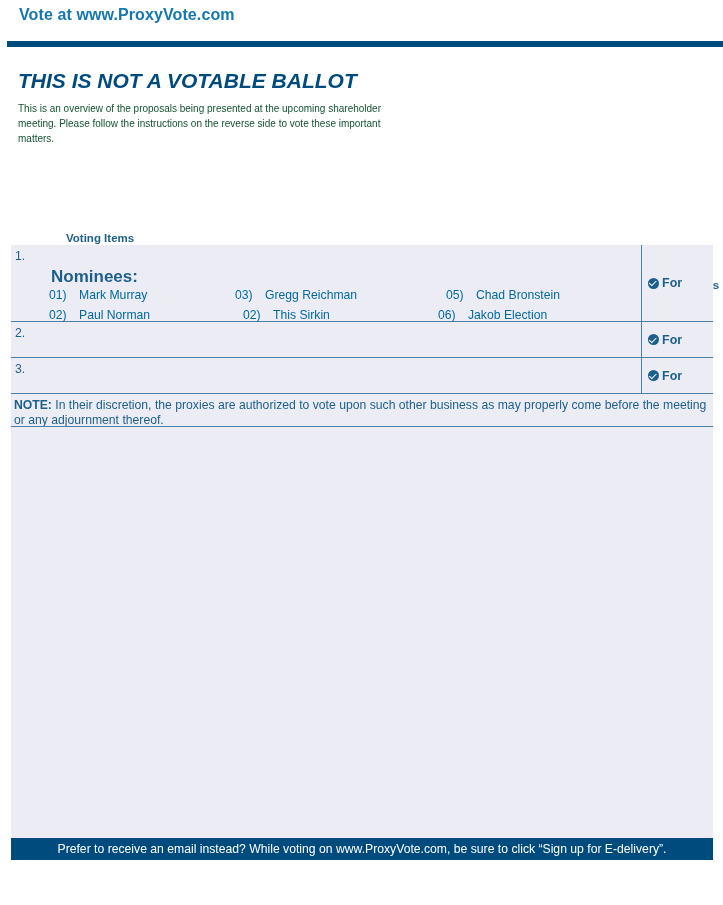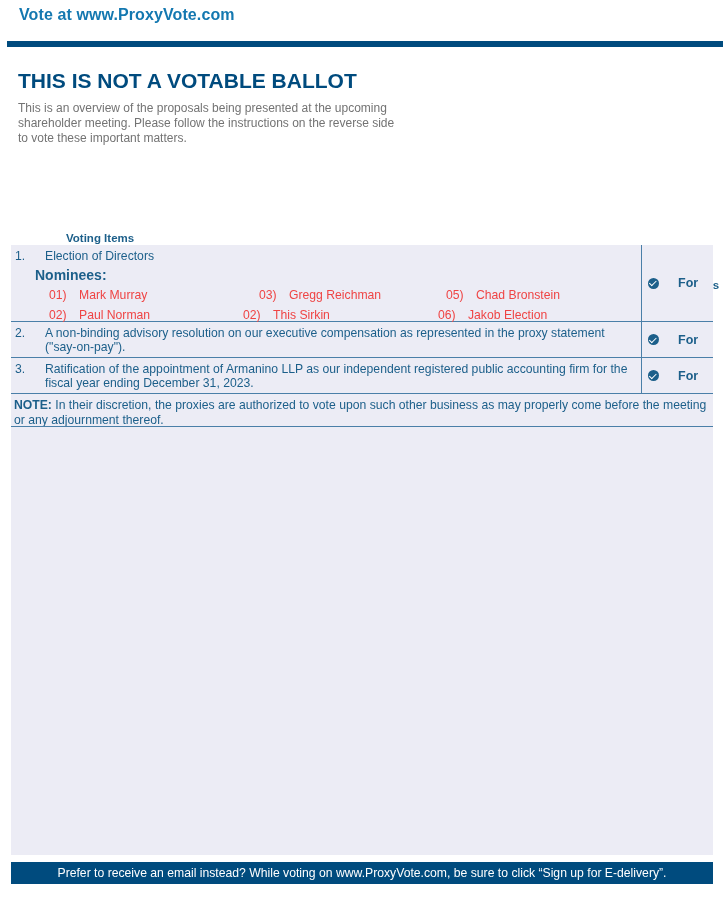--- a/index.html
+++ b/index.html
@@ -1,84 +1,81 @@
 <!DOCTYPE html>
 <html><head>
 <meta charset="utf-8">
 <style>
   * { box-sizing: border-box; margin: 0; padding: 0; }
   html, body { width: 723px; height: 905px; background: #ffffff; overflow: hidden; }
   body { position: relative; font-family: "Liberation Sans", sans-serif; color: #1c5f8a; }
   .top-title { position: absolute; left: 19px; top: 6px; font-size: 16px; font-weight: bold; color: #1478b0; letter-spacing: 0.1px; }
   .top-bar { position: absolute; left: 7px; top: 41px; width: 716px; height: 6px; background: #004b7e; }
-  .headline { position: absolute; left: 18px; top: 69px; font-size: 21px; font-weight: bold; color: #004b7e; }
-  .intro { position: absolute; left: 18px; top: 101px; width: 380px; font-size: 12px; line-height: 15px; color: #737373; }
+  .headline { position: absolute; left: 18px; top: 69px; font-size: 21px; font-weight: bold; color: #004b7e; font-style: italic; }
+  .intro { position: absolute; left: 18px; top: 101px; width: 380px; font-size: 10px; line-height: 15px; color: #14532d; }
   .col-head-items { position: absolute; left: 18px; top: 232px; font-size: 11.5px; font-weight: bold; color: #1c5f8a; margin-left: 48px; }
   .col-head-board { position: absolute; left: 640px; top: 222px; width: 83px; text-align: center; font-size: 11.5px; font-weight: bold; color: #1c5f8a; line-height: 12px; margin-top: 45px; }
   .panel { position: absolute; left: 11px; top: 245px; width: 702px; height: 610px; background: #ececf5; }
   .row { position: absolute; left: 11px; width: 702px; border-bottom: 1.2px solid #4a7fa8; }
   .num { position: absolute; left: 4px; font-size: 12.2px; color: #1c5f8a; }
   .txt { position: absolute; left: 34px; width: 590px; font-size: 12.2px; line-height: 14px; color: #1c5f8a; }
   .rec { position: absolute; left: 630px; width: 72px; height: 100%; top: 0; border-left: 1.2px solid #4a7fa8; }
-  .rec .badge { position: absolute; left: 6px; top: 50%; transform: translateY(-50%); display: flex; align-items: center; gap: 19px; font-size: 12.5px; font-weight: bold; color: #1c5f8a; }
+  .rec .badge { position: absolute; left: 6px; top: 50%; transform: translateY(-50%); display: flex; align-items: center; gap: 3px; font-size: 12.5px; font-weight: bold; color: #1c5f8a; }
   .check { width: 11px; height: 11px; border-radius: 50%; background: #1c5f8a; position: relative; }
   .check::after { content: ""; position: absolute; left: 3.2px; top: 1.8px; width: 3px; height: 5.5px; border: solid #ffffff; border-width: 0 1.6px 1.6px 0; transform: rotate(45deg); }
-  .nominees-label { position: absolute; left: 24px; top: 22px; font-size: 14px; font-weight: bold; color: #1c5f8a; }
-  .nom { position: absolute; font-size: 12.2px; color: #ef4444; }
+  .nominees-label { position: absolute; left: 40px; top: 22px; font-size: 17px; font-weight: bold; color: #1c5f8a; }
+  .nom { position: absolute; font-size: 12.2px; color: #0369a1; }
   .nom .n { display: inline-block; width: 30px; }
   .note { position: absolute; left: 14px; top: 398px; width: 700px; font-size: 12.2px; line-height: 15px; color: #1c5f8a; }
   .note-line { position: absolute; left: 11px; top: 426px; width: 702px; height: 1.2px; background: #4a7fa8; }
-  .footer { position: absolute; left: 11px; top: 862px; width: 702px; height: 22px; background: #004b7e; color: #ffffff; font-size: 12.2px; text-align: center; line-height: 22px; }
+  .footer { position: absolute; left: 11px; top: 838px; width: 702px; height: 22px; background: #004b7e; color: #ffffff; font-size: 12.2px; text-align: center; line-height: 22px; }
 </style>
 </head>
 <body>
 
 <div class="top-title">Vote at www.ProxyVote.com</div>
 <div class="top-bar"></div>
 
 <div class="headline">THIS IS NOT A VOTABLE BALLOT</div>
 <div class="intro">This is an overview of the proposals being presented at the upcoming shareholder meeting. Please follow the instructions on the reverse side to vote these important matters.</div>
 
 <div class="col-head-items">Voting Items</div>
 <div class="col-head-board">Board Recommends</div>
 
 <div class="panel"></div>
 
 <div class="row" style="top:245px;height:77px;">
   <span class="num" style="top:4px;">1.</span>
-  <span class="txt" style="top:4px;">Election of Directors</span>
   <span class="nominees-label">Nominees:</span>
   <span class="nom" style="left:38px;top:43px;"><span class="n">01)</span><span>Mark Murray</span></span>
   <span class="nom" style="left:38px;top:63px;"><span class="n">02)</span><span>Paul Norman</span></span>
-  <span class="nom" style="left:248px;top:43px;"><span class="n">03)</span><span>Gregg Reichman</span></span>
+  <span class="nom" style="left:224px;top:43px;"><span class="n">03)</span><span>Gregg Reichman</span></span>
   <span class="nom" style="left:232px;top:63px;"><span class="n">02)</span><span>This Sirkin</span></span>
   <span class="nom" style="left:427px;top:43px;margin-left:8px;"><span class="n">05)</span><span>Chad Bronstein</span></span>
   <span class="nom" style="left:427px;top:63px;"><span class="n">06)</span><span>Jakob Election</span></span>
   <div class="rec">
     <span class="badge">
         <span class="check"></span>
         <span>For</span>
       </span>
   </div>
 </div>
 
 <div class="row" style="top:322px;height:36px;">
   <span class="num" style="top:4px;">2.</span>
-  <span class="txt" style="top:4px;">A non-binding advisory resolution on our executive compensation as represented in the proxy statement ("say-on-pay").</span>
   <div class="rec">
     <span class="badge">
         <span class="check"></span>
         <span>For</span>
       </span>
   </div>
 </div>
 
 <div class="row" style="top:358px;height:36px;">
   <span class="num" style="top:4px;">3.</span>
-  <span class="txt" style="top:4px;">Ratification of the appointment of Armanino LLP as our independent registered public accounting firm for the fiscal year ending December 31, 2023.</span>
   <div class="rec">
     <span class="badge">
         <span class="check"></span>
         <span>For</span>
       </span>
   </div>
 </div>
 
 <div class="note"><b>NOTE:</b><span> In their discretion, the proxies are authorized to vote upon such other business as may properly come before the meeting or any adjournment thereof.</span></div>
 <div class="note-line"></div>

